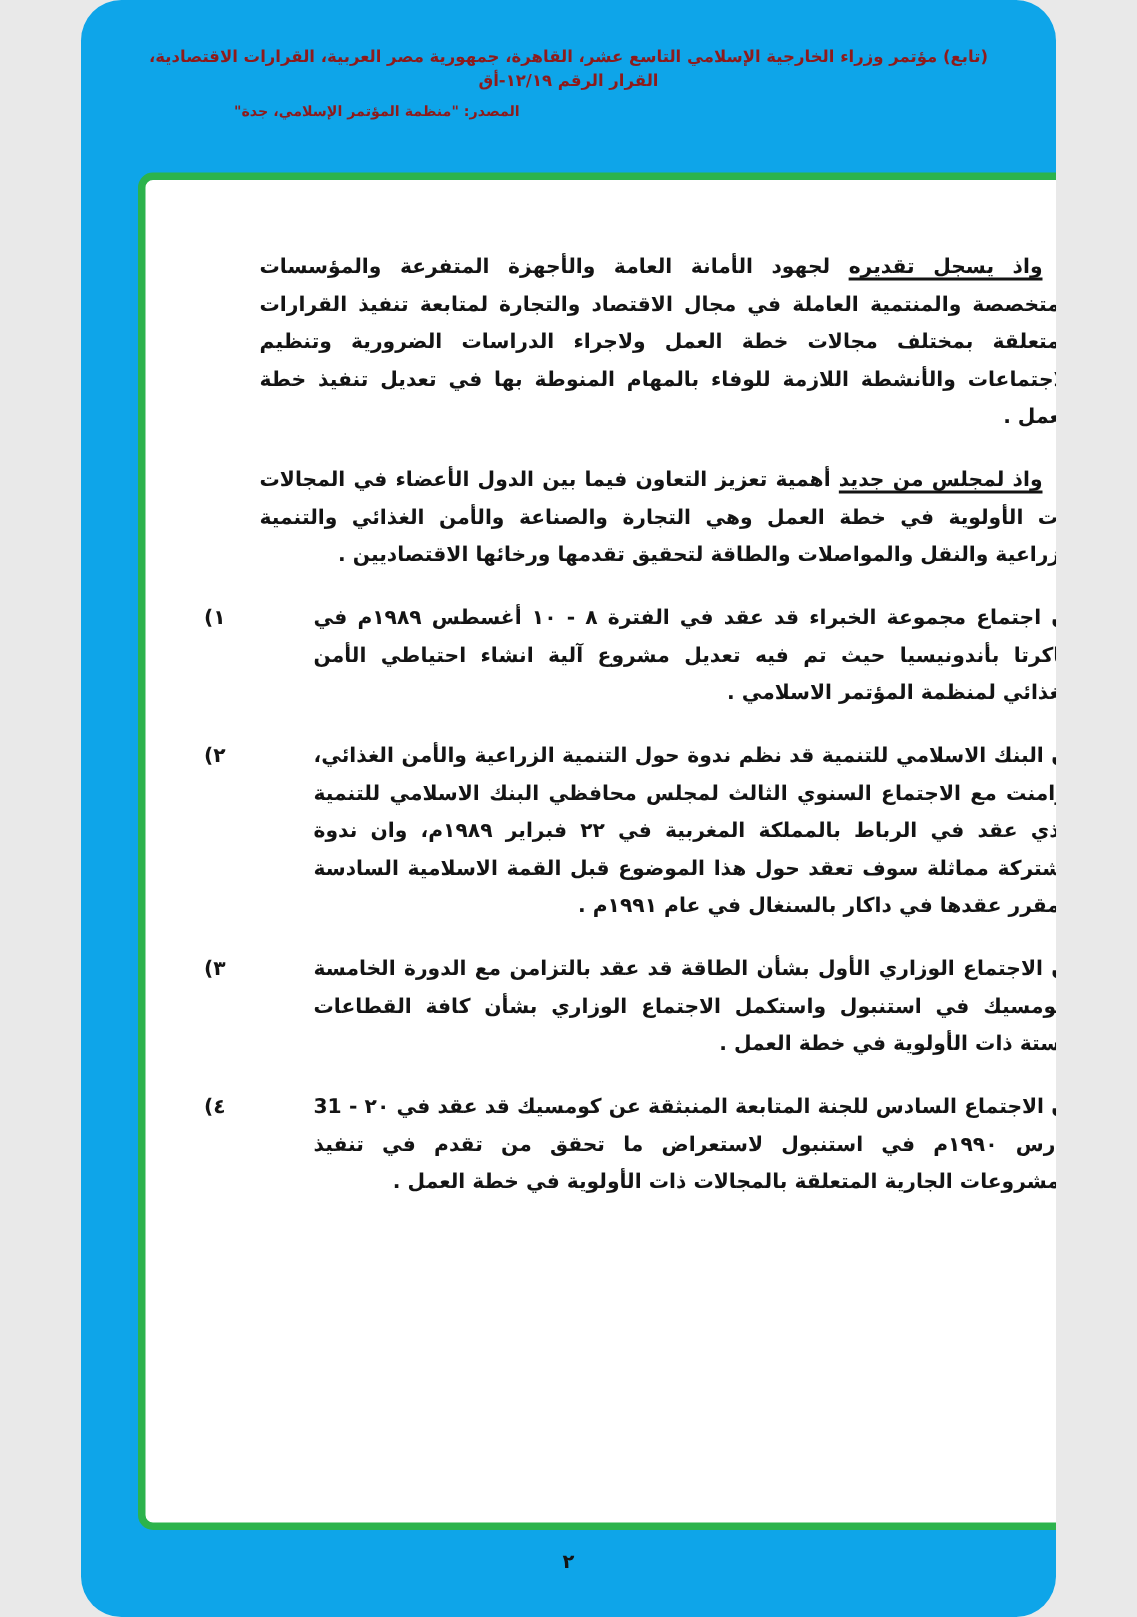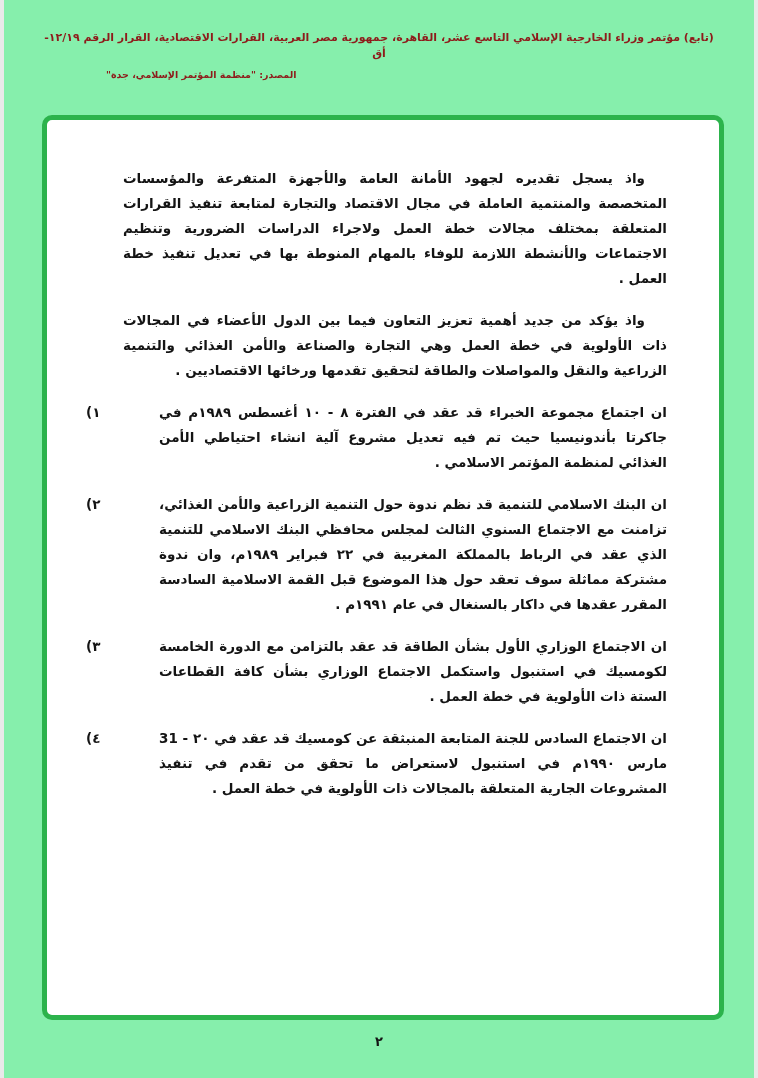--- a/index.html
+++ b/index.html
@@ -1,25 +1,26 @@
 <!DOCTYPE html>
 <html lang="ar" style="--header_red: #8e1b1b; --frame_green: #2cb34c; --body_text: #141414;"><head>
 <meta charset="utf-8">
 <style>
   * { margin: 0; padding: 0; box-sizing: border-box; }
   html, body { background: #e9e9e9; }
   body { font-family: "DejaVu Sans", sans-serif; }
 
   .page {
     position: relative;
-    width: 750px;
+    width: 650px;
     height: 1078px;
-    background: #86efac;
+    background: #0ea5e9;
     margin: 0 auto;
     overflow: hidden;
+    border-radius: 27px;
   }
 
   
   .doc-header {
     position: absolute;
     top: 30px;
     left: 40px;
     right: 40px;
     direction: rtl;
     color: var(--header_red, #8e1b1b);
@@ -61,20 +62,21 @@
     font-size: 13.5px;
     font-weight: bold;
     line-height: 25px;
     color: var(--body_text, #141414);
     letter-spacing: 0.2px;
   }
 
   .para { margin-bottom: 17px; }
   .para.indent { text-indent: 22px; }
   .lead {
+    text-decoration: underline;
     text-underline-offset: 3px;
     text-decoration-thickness: 1.5px;
   }
 
   .item { position: relative; margin-bottom: 17px; }
   .item .marker {
     position: absolute;
     left: -37px;
     top: 0;
     width: 26px;
@@ -106,21 +108,21 @@
   </header>
 
   <div class="frame">
     <div class="content">
 
       <p class="para indent">
         <span class="lead">واذ يسجل تقديره</span><span> لجهود الأمانة العامة والأجهزة المتفرعة والمؤسسات المتخصصة والمنتمية العاملة في مجال الاقتصاد والتجارة لمتابعة تنفيذ القرارات المتعلقة بمختلف مجالات خطة العمل ولاجراء الدراسات الضرورية وتنظيم الاجتماعات والأنشطة اللازمة للوفاء بالمهام المنوطة بها في تعديل تنفيذ خطة العمل .</span>
       </p>
 
       <p class="para indent">
-        <span class="lead">واذ يؤكد من جديد</span><span> أهمية تعزيز التعاون فيما بين الدول الأعضاء في المجالات ذات الأولوية في خطة العمل وهي التجارة والصناعة والأمن الغذائي والتنمية الزراعية والنقل والمواصلات والطاقة لتحقيق تقدمها ورخائها الاقتصاديين .</span>
+        <span class="lead">واذ لمجلس من جديد</span><span> أهمية تعزيز التعاون فيما بين الدول الأعضاء في المجالات ذات الأولوية في خطة العمل وهي التجارة والصناعة والأمن الغذائي والتنمية الزراعية والنقل والمواصلات والطاقة لتحقيق تقدمها ورخائها الاقتصاديين .</span>
       </p>
 
 
       <div class="item">
         <span class="marker">١)</span>
         <p class="item-text">ان اجتماع مجموعة الخبراء قد عقد في الفترة ٨ - ١٠ أغسطس ١٩٨٩م في جاكرتا بأندونيسيا حيث تم فيه تعديل مشروع آلية انشاء احتياطي الأمن الغذائي لمنظمة المؤتمر الاسلامي .</p>
       </div>
 
       <div class="item">
         <span class="marker">٢)</span>

